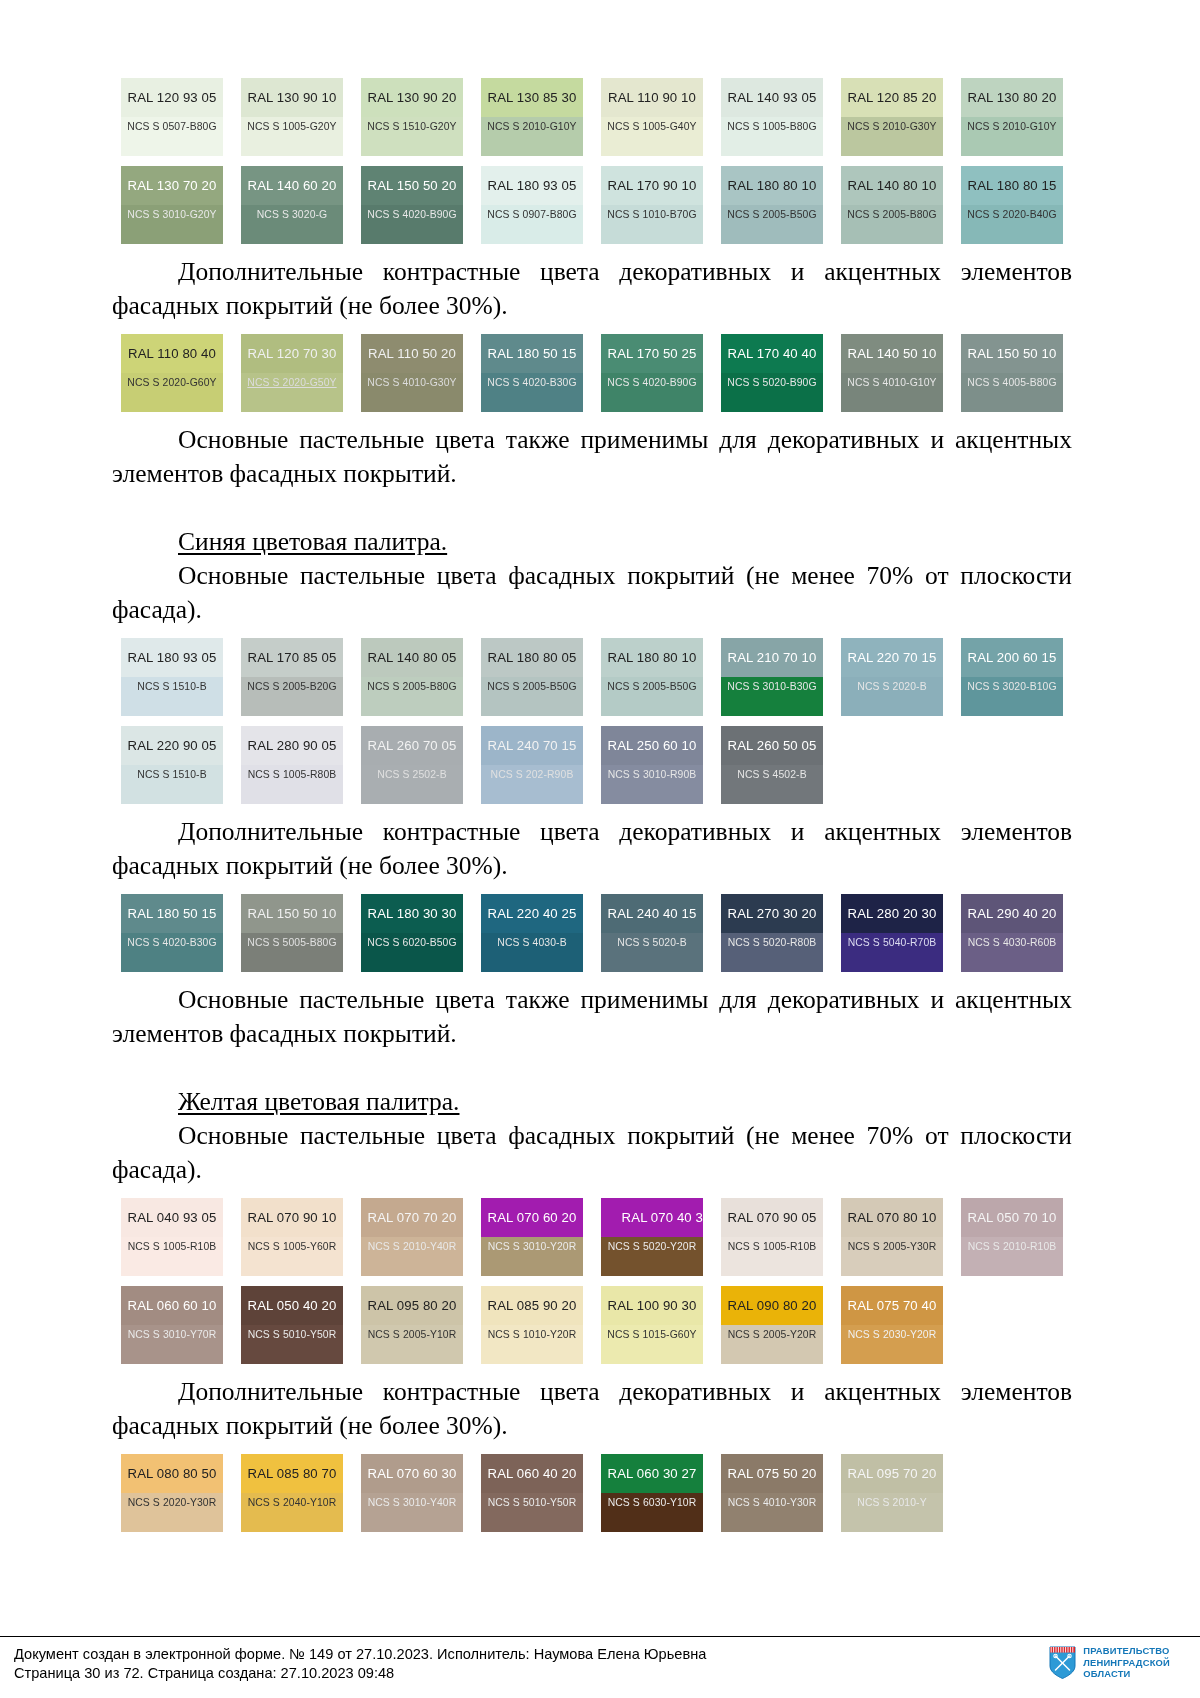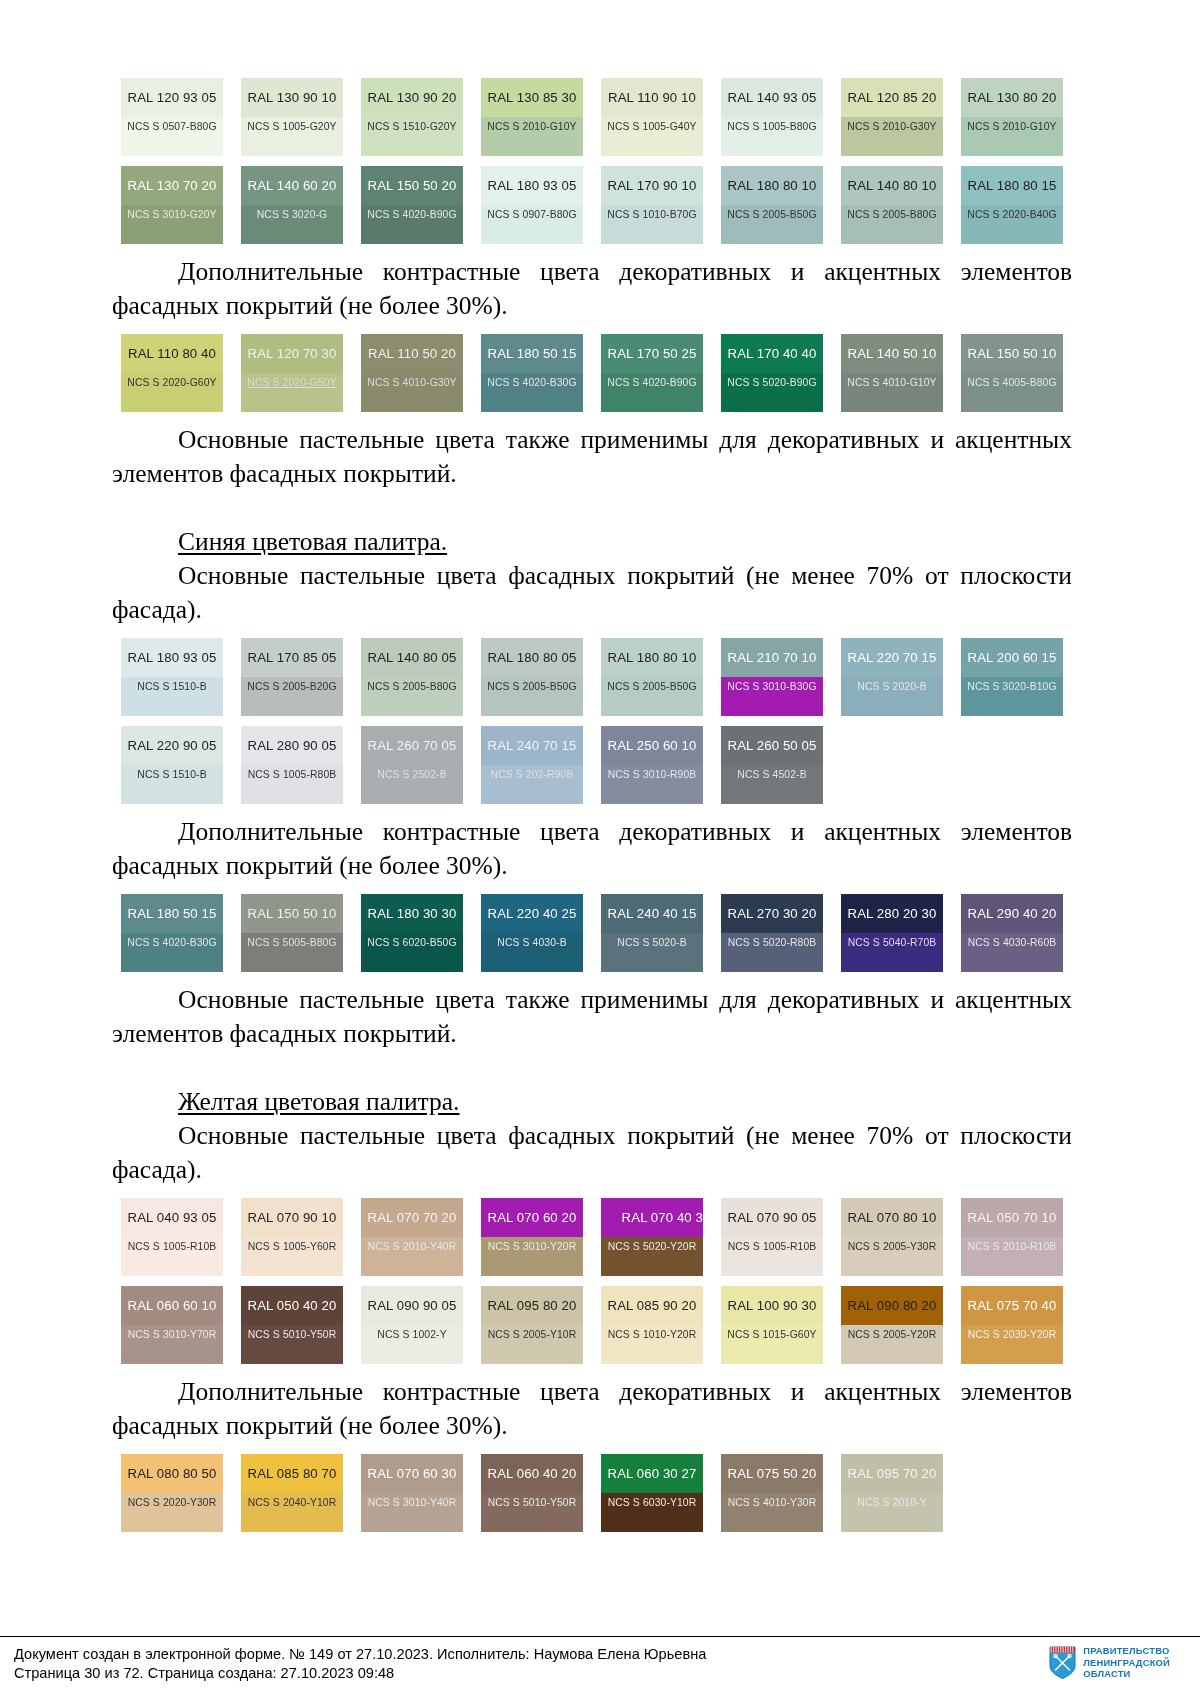--- a/index.html
+++ b/index.html
@@ -453,21 +453,21 @@
             <div class="bot" style="background: rgb(180, 203, 198);">
               <span class="ncs" style="color: rgb(51, 51, 51);">NCS S 2005-B50G</span>
             </div>
           </div>
         </div>
         <div class="swatch-cell">
           <div class="swatch">
             <div class="top" style="background: rgb(135, 165, 167);">
               <span class="ral" style="color: rgb(255, 255, 255);">RAL 210 70 10</span>
             </div>
-            <div class="bot" style="background: #a21caf;">
+            <div class="bot" style="background: #15803d;">
               <span class="ncs" style="color: rgb(230, 230, 230);">NCS S 3010-B30G</span>
             </div>
           </div>
         </div>
         <div class="swatch-cell">
           <div class="swatch">
             <div class="top" style="background: rgb(143, 179, 189);">
               <span class="ral" style="color: rgb(255, 255, 255);">RAL 220 70 15</span>
             </div>
             <div class="bot" style="background: rgb(139, 175, 186);">
@@ -744,30 +744,20 @@
             <div class="top" style="background: rgb(94, 67, 57);">
               <span class="ral" style="color: rgb(255, 255, 255);">RAL 050 40 20</span>
             </div>
             <div class="bot" style="background: rgb(102, 73, 63);">
               <span class="ncs" style="color: rgb(234, 234, 234);">NCS S 5010-Y50R</span>
             </div>
           </div>
         </div>
         <div class="swatch-cell">
           <div class="swatch">
-            <div class="top" style="background: rgb(233, 233, 223);">
-              <span class="ral" style="color: rgb(34, 34, 34);">RAL 090 90 05</span>
-            </div>
-            <div class="bot" style="background: rgb(236, 236, 227);">
-              <span class="ncs" style="color: rgb(51, 51, 51);">NCS S 1002-Y</span>
-            </div>
-          </div>
-        </div>
-        <div class="swatch-cell">
-          <div class="swatch">
             <div class="top" style="background: rgb(205, 196, 168);">
               <span class="ral" style="color: rgb(34, 34, 34);">RAL 095 80 20</span>
             </div>
             <div class="bot" style="background: rgb(208, 200, 174);">
               <span class="ncs" style="color: rgb(51, 51, 51);">NCS S 2005-Y10R</span>
             </div>
           </div>
         </div>
         <div class="swatch-cell">
           <div class="swatch">
@@ -784,21 +774,21 @@
             <div class="top" style="background: rgb(233, 231, 168);">
               <span class="ral" style="color: rgb(34, 34, 34);">RAL 100 90 30</span>
             </div>
             <div class="bot" style="background: rgb(236, 234, 175);">
               <span class="ncs" style="color: rgb(51, 51, 51);">NCS S 1015-G60Y</span>
             </div>
           </div>
         </div>
         <div class="swatch-cell">
           <div class="swatch">
-            <div class="top" style="background: #a16207;">
+            <div class="top" style="background: #eab308;">
               <span class="ral" style="color: rgb(34, 34, 34);">RAL 090 80 20</span>
             </div>
             <div class="bot" style="background: rgb(211, 200, 177);">
               <span class="ncs" style="color: rgb(51, 51, 51);">NCS S 2005-Y20R</span>
             </div>
           </div>
         </div>
         <div class="swatch-cell">
           <div class="swatch">
             <div class="top" style="background: rgb(207, 150, 68);">

